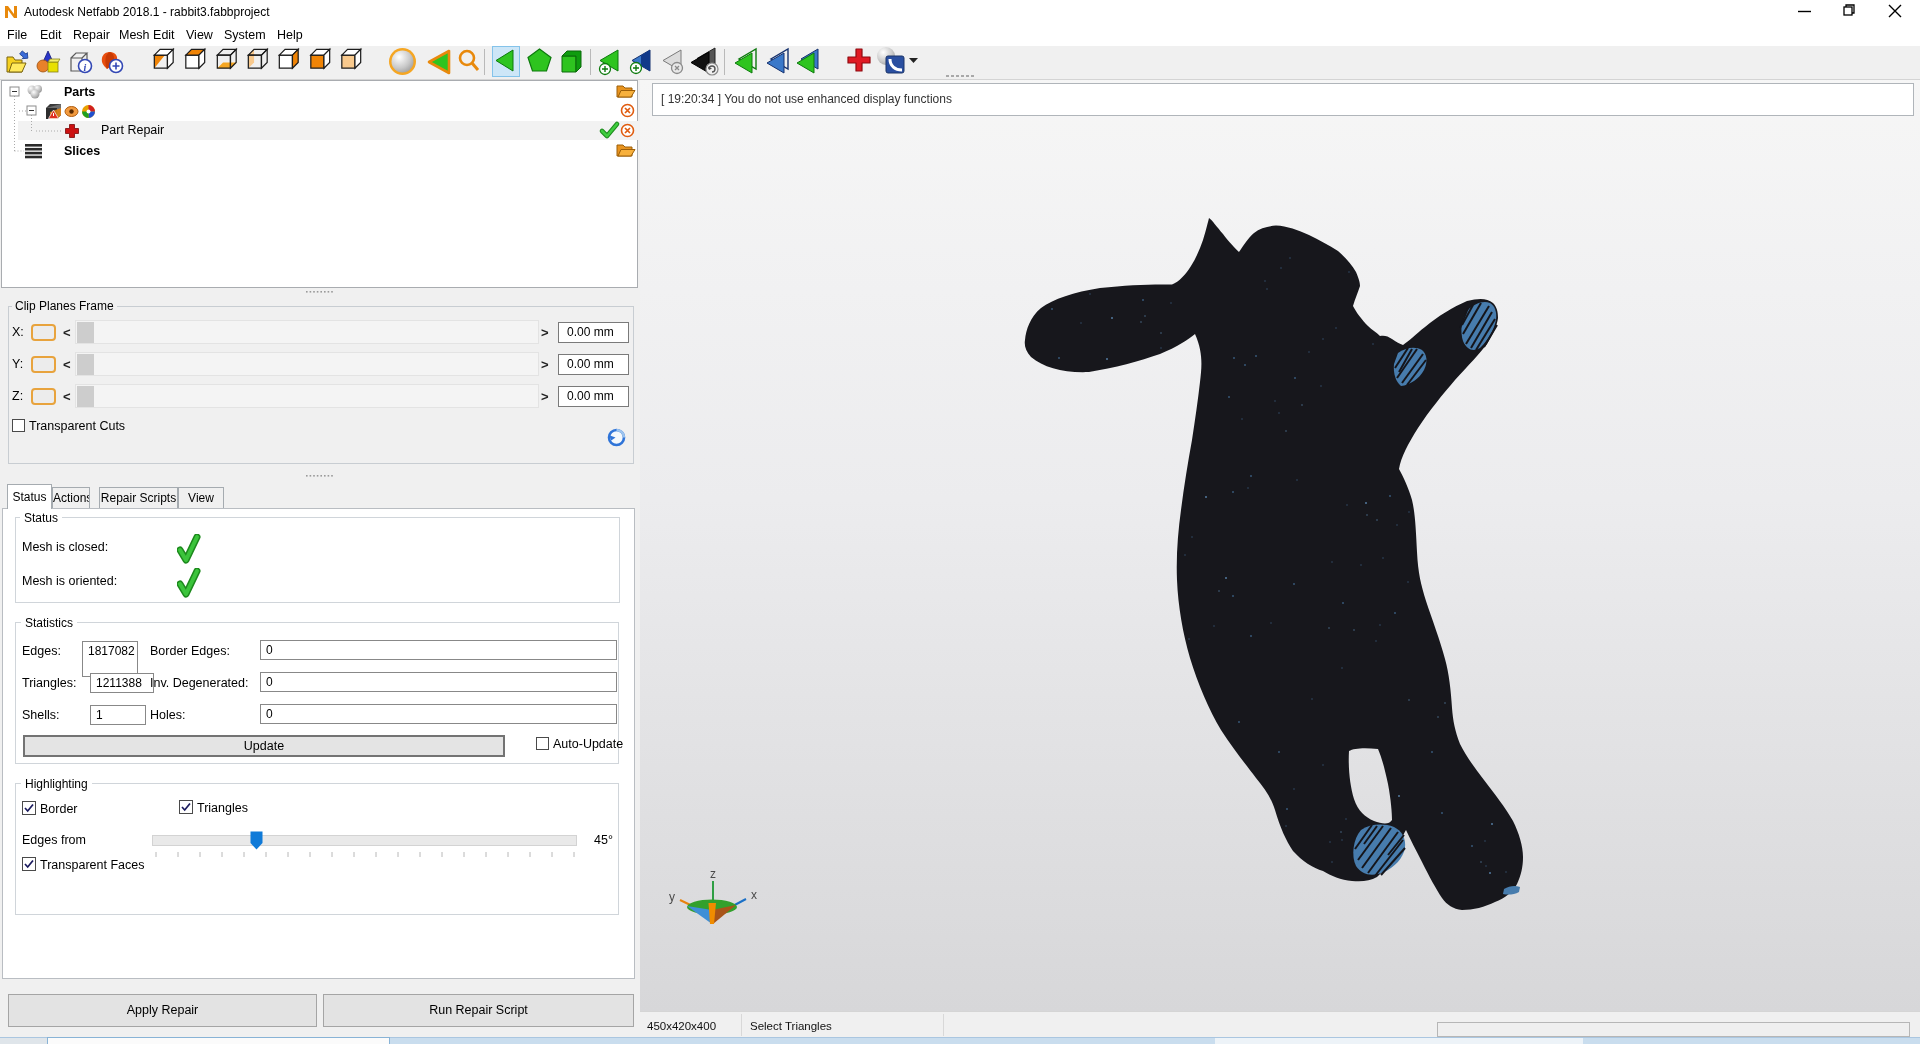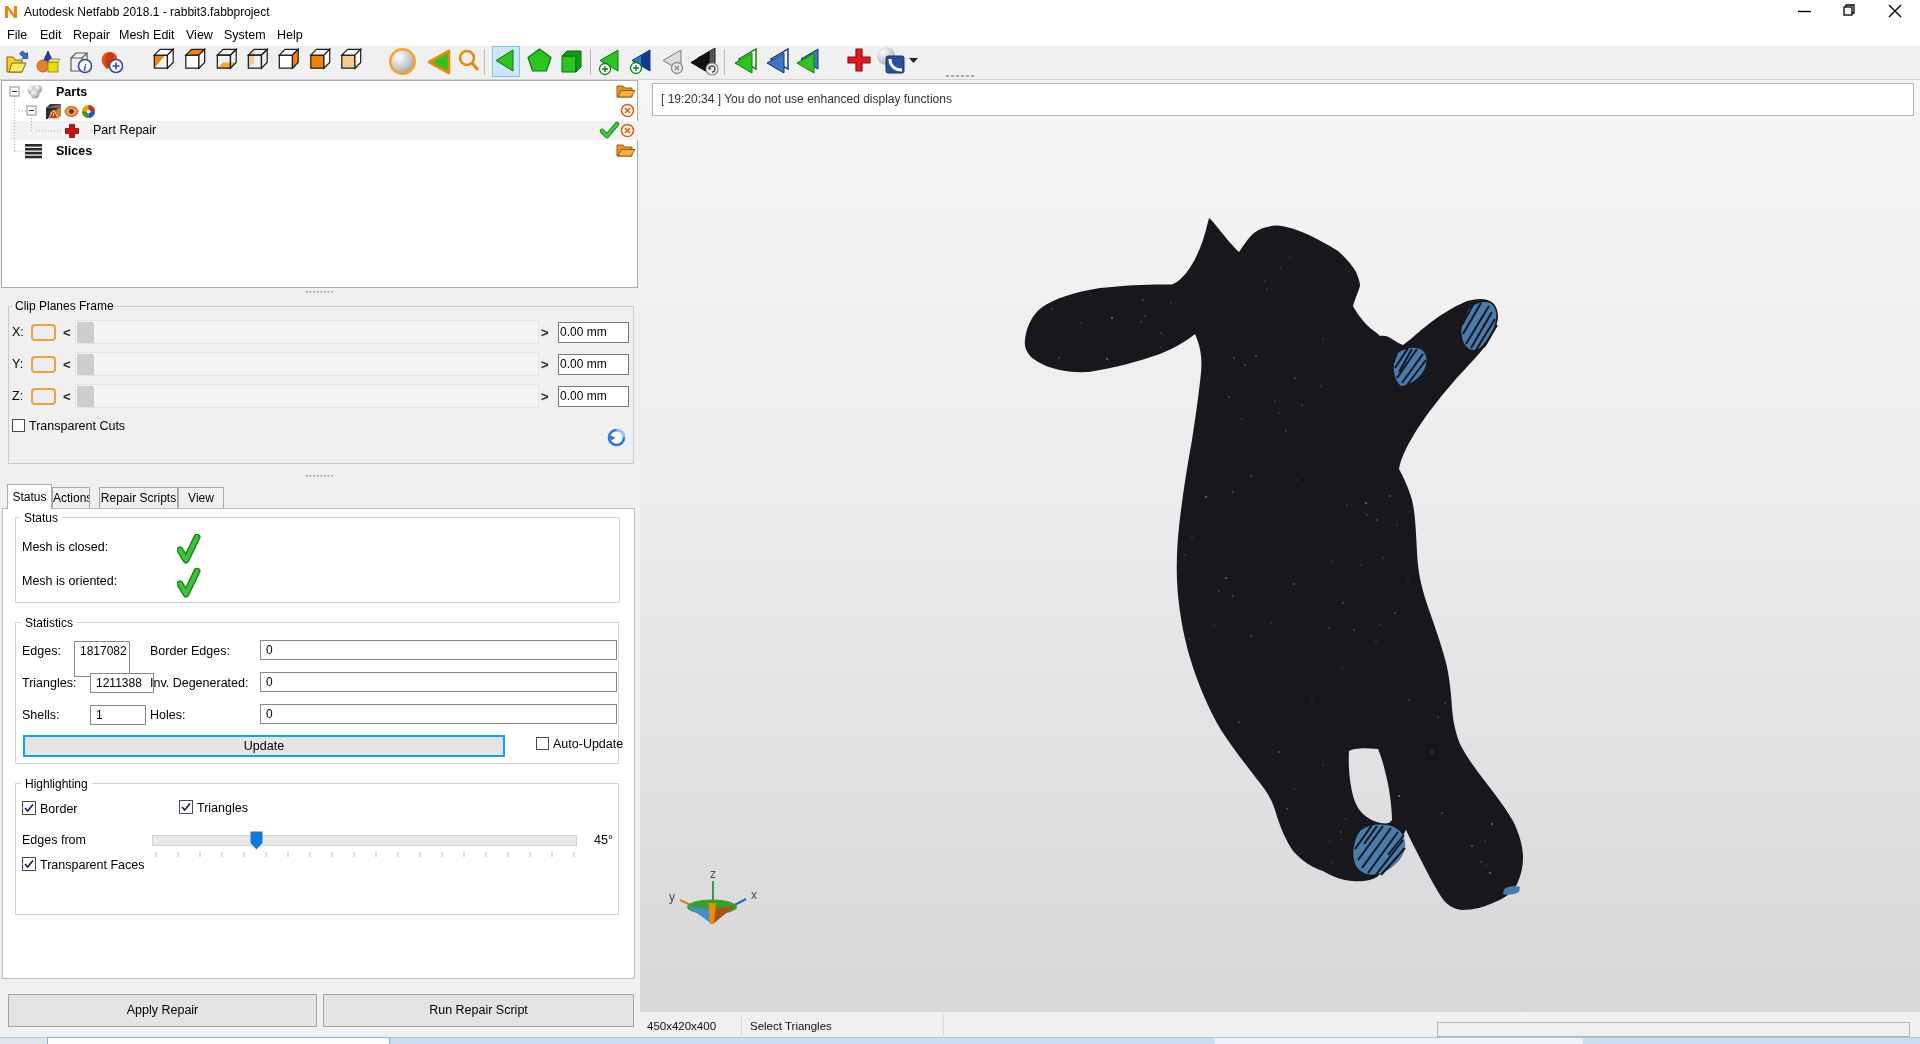--- a/index.html
+++ b/index.html
@@ -5,46 +5,46 @@
 * { margin:0; padding:0; box-sizing:border-box; }
 html,body { width:1920px; height:1044px; overflow:hidden; background:#f0f0f0;
   font-family:"Liberation Sans", sans-serif; }
 .abs { position:absolute; }
 #titlebar { position:absolute; left:0; top:0; width:1920px; height:24px; background:#ffffff; }
 #title-text { position:absolute; left:24px; top:5px; font-size:12px; color:#000; }
 #menubar { position:absolute; left:0; top:24px; width:1920px; height:22px; background:#ffffff; }
 .menu-item { position:absolute; top:4px; font-size:12.5px; color:#000; }
 #toolbar { position:absolute; left:0; top:46px; width:1920px; height:34px; background:#f0f0f0; border-bottom:1px solid #d4d4d4; }
 #treepanel { position:absolute; left:1px; top:80px; width:637px; height:208px; background:#ffffff; border:1px solid #a9acb0; }
-.trow { position:absolute; left:8px; width:716px; height:19px; }
+.trow { position:absolute; left:16px; width:716px; height:19px; }
 .ttext { position:absolute; font-size:12.5px; color:#000; top:2px; }
 .tbold { font-weight:bold; }
 #cliplabel { position:absolute; font-size:12px; color:#000; background:#f0f0f0; padding:0 3px; z-index:3; }
 #clipbox { position:absolute; left:8px; top:306px; width:626px; height:158px; border:1px solid #c8cdd2; }
 .axlabel { position:absolute; font-size:12.5px; color:#000; }
 .clipbtn { position:absolute; width:25px; height:17px; background:#ececec; border:2px solid #e8a33d; border-radius:4px; }
 .chev { position:absolute; font-size:13px; font-weight:bold; color:#222; }
 .sltrack { position:absolute; left:75px; width:464px; height:24px; background:#f4f4f4; border:1px solid #e3e3e3; }
 .slthumb { position:absolute; left:1px; top:1px; width:17px; height:21px; background:#cdcdcd; }
-.clipinput { position:absolute; left:558px; width:71px; height:21px; background:#fff; border:1px solid #7a7a7a; font-size:12px; padding-left:1px; line-height:19px; color:#000; }
+.clipinput { position:absolute; left:558px; width:71px; height:21px; background:#fff; border:1px solid #7a7a7a; font-size:12px; padding-left:8px; line-height:19px; color:#000; }
 .cb { position:absolute; width:13px; height:13px; background:#fff; border:1px solid #4a4a4a; }
 .cbchk { position:absolute; width:14px; height:14px; background:#fff; border:1px solid #4a4a4a; }
 .cblabel { position:absolute; font-size:12.5px; color:#000; }
 
 .tab { position:absolute; font-size:12px; color:#000; text-align:center; white-space:nowrap; overflow:hidden; }
 #tab-status { left:7px; top:484px; width:45px; height:25px; background:#fff; border:1px solid #a5abb0; border-bottom:none; line-height:24px; z-index:2; }
 #tab-actions { left:52px; top:487px; width:38px; height:21px; background:#f0f0f0; border:1px solid #a5abb0; border-bottom:none; line-height:20px; }
 #tab-repair { left:99px; top:487px; width:79px; height:21px; background:#f0f0f0; border:1px solid #a5abb0; border-bottom:none; line-height:20px; }
 #tab-view { left:178px; top:487px; width:46px; height:21px; background:#f0f0f0; border:1px solid #a5abb0; border-bottom:none; line-height:20px; }
 #tabpanel { position:absolute; left:2px; top:508px; width:633px; height:471px; background:#ffffff; border:1px solid #b9bdc2; }
 .grp { position:absolute; border:1px solid #d0d5da; }
 .grplabel { position:absolute; background:#fff; padding:0 4px; font-size:12px; color:#000; z-index:2; }
 .lbl { position:absolute; font-size:12.5px; color:#000;text-align:center; }
 .input { position:absolute; background:#fff; border:1px solid #888; font-size:12px; color:#000; padding-left:5px; line-height:18px; }
-#updatebtn { position:absolute; left:23px; top:735px; width:482px; height:22px; background:#e4e4e4; border:2px solid #0ea5e9; font-size:12.5px; text-align:center; line-height:18px; color:#000; }
+#updatebtn { position:absolute; left:23px; top:735px; width:482px; height:22px; background:#e4e4e4; border:2px solid #737373; font-size:12.5px; text-align:center; line-height:18px; color:#000; }
 .bigbtn { position:absolute; height:33px; background:#e3e3e3; border:1px solid #a5a5a5; font-size:12.5px; text-align:center; line-height:31px; color:#000; }
 #viewport { position:absolute; left:640px; top:80px; width:1280px; height:931px; background:linear-gradient(180deg,#f6f6f6 0%, #ececee 45%, #d7d7d9 100%); }
 #msgbox { position:absolute; left:12px; top:3px; width:1262px; height:33px; background:#fff; border:1px solid #b0b5ba; font-size:12px; color:#333; line-height:31px; padding-left:8px; }
 #statusbar { position:absolute; left:640px; top:1011px; width:1280px; height:26px; background:#f0f0f0; border-top:1px solid #d5d5d5; font-size:11.5px; color:#111; }
 #taskstrip { position:absolute; left:0; top:1037px; width:1920px; height:7px; background:#c9ddee; border-top:1px solid #aac6e0; }
 </style>
 </head>
 <body>
 
 <div id="titlebar">
@@ -418,21 +418,21 @@
     <path d="M3,16 L9,26 L20,3" fill="none" stroke="#3bc43b" stroke-width="4" stroke-linecap="round" stroke-linejoin="round"></path>
   </svg>
   <svg class="abs" style="left:177px;top:568px" width="24" height="30" viewBox="0 0 24 30">
     <path d="M3,16 L9,26 L20,3" fill="none" stroke="#1d8a1d" stroke-width="7" stroke-linecap="round" stroke-linejoin="round"></path>
     <path d="M3,16 L9,26 L20,3" fill="none" stroke="#3bc43b" stroke-width="4" stroke-linecap="round" stroke-linejoin="round"></path>
   </svg>
 
   <div class="grp" style="left:15px;top:622px;width:604px;height:142px"></div>
   <span class="grplabel" style="left:21px;top:616px">Statistics</span>
   <span class="lbl" style="left:22px;top:644px">Edges:</span>
-  <div class="input" style="left:74px;top:641px;width:56px;height:36px">1817082</div>
+  <div class="input" style="left:82px;top:641px;width:56px;height:36px">1817082</div>
   <span class="lbl" style="left:150px;top:644px">Border Edges:</span>
   <div class="input" style="left:260px;top:640px;width:357px;height:20px">0</div>
   <span class="lbl" style="left:22px;top:676px">Triangles:</span>
   <div class="input" style="left:90px;top:673px;width:64px;height:20px">1211388</div>
   <span class="lbl" style="left:150px;top:676px">Inv. Degenerated:</span>
   <div class="input" style="left:260px;top:672px;width:357px;height:20px">0</div>
   <span class="lbl" style="left:22px;top:708px">Shells:</span>
   <div class="input" style="left:90px;top:705px;width:56px;height:20px">1</div>
   <span class="lbl" style="left:150px;top:708px">Holes:</span>
   <div class="input" style="left:260px;top:704px;width:357px;height:20px">0</div>

